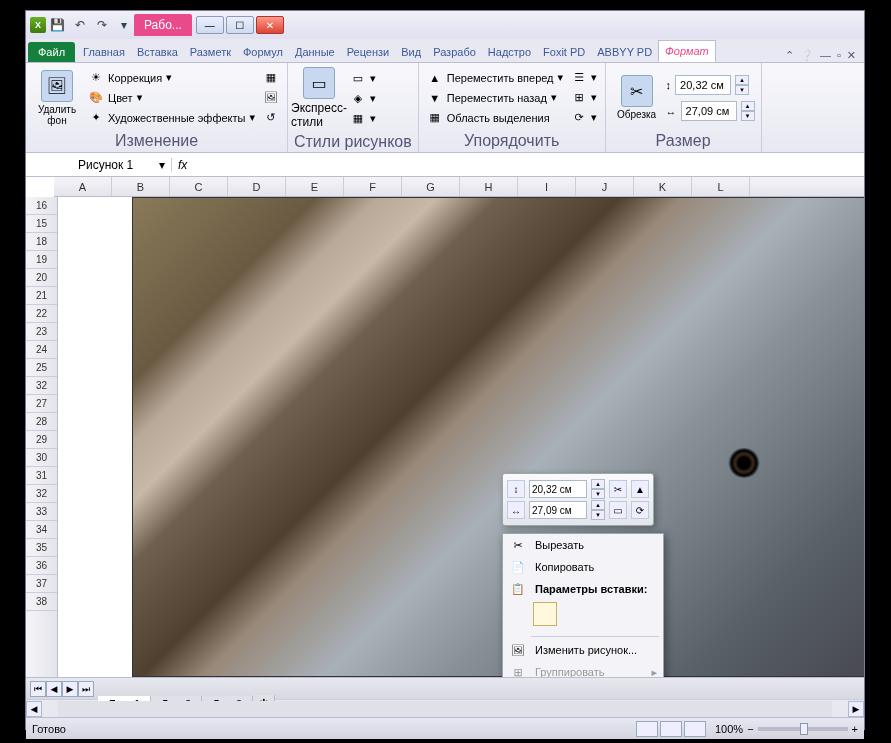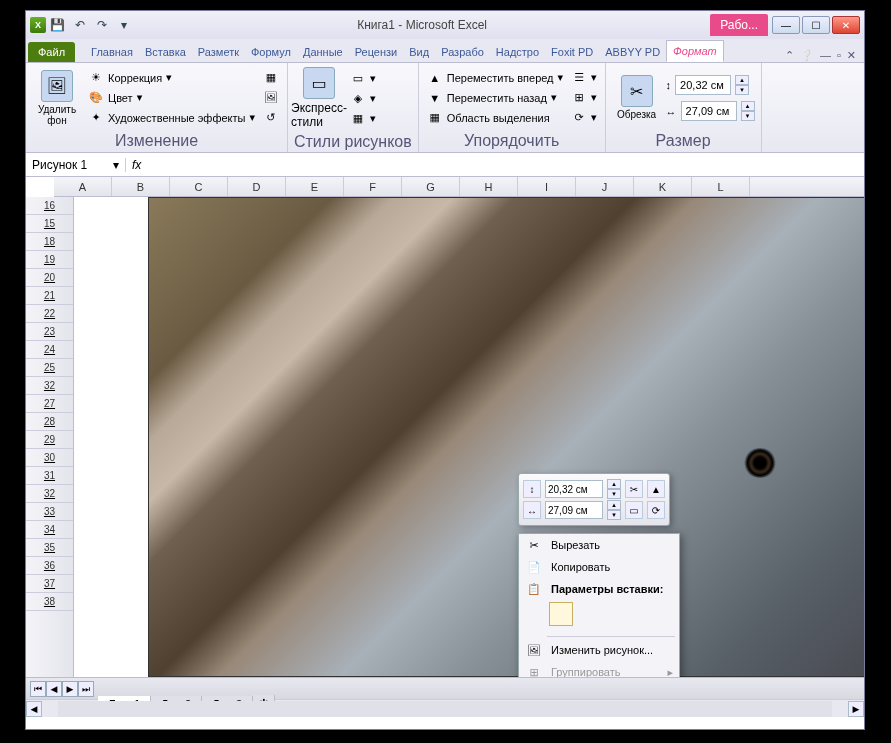--- a/index.html
+++ b/index.html
@@ -9,43 +9,43 @@
 .titlebar .qat { display: flex; align-items: center; padding-left: 4px; gap: 2px; }
 .titlebar .qat .ex-icon { width: 16px; height: 16px; background: linear-gradient(#6ab025,#3c7a0e); border-radius: 2px; display: flex; align-items: center; justify-content: center; color: #fff; font-size: 9px; font-weight: bold; }
 .titlebar .qat .tool { width: 20px; height: 20px; display: flex; align-items: center; justify-content: center; font-size: 12px; color: #345; }
 .titlebar .title { flex: 1; text-align: center; color: #444; }
 .titlebar .context-tab { background: #e94a8a; color: #fff; padding: 4px 10px; font-size: 12px; border-radius: 2px 2px 0 0; margin-right: 4px; }
 .titlebar .winbtns { display: flex; gap: 2px; padding-right: 4px; }
 .titlebar .winbtns div { width: 28px; height: 18px; border: 1px solid #8899bb; border-radius: 2px; background: linear-gradient(#eef,#cde); display: flex; align-items: center; justify-content: center; font-size: 10px; }
 .titlebar .winbtns .close { background: linear-gradient(#f98,#d43); color: #fff; border-color: #a33; }
 .ribbon-tabs { height: 24px; background: #e8e8f2; display: flex; align-items: flex-end; font-size: 11px; border-bottom: 1px solid #bcbcd0; padding-left: 2px; }
 .ribbon-tabs .tab { padding: 4px 6px; color: #3b5998; cursor: default; }
-.ribbon-tabs .tab.file { background: #4d7c0f; color: #fff; border-radius: 3px 3px 0 0; padding: 4px 10px; margin-right: 10px; }
+.ribbon-tabs .tab.file { background: #15803d; color: #fff; border-radius: 3px 3px 0 0; padding: 4px 10px; margin-right: 2px; }
 .ribbon-tabs .tab.active { background: #fff; border: 1px solid #bcbcd0; border-bottom: 1px solid #fff; color: #e94a8a; font-style: italic; }
 .ribbon-tabs .help { margin-left: auto; display: flex; gap: 6px; padding-right: 8px; color: #557; }
 .ribbon { height: 90px; background: linear-gradient(#f8f8fc,#e8e8f2); border-bottom: 1px solid #bcbcd0; display: flex; }
 .ribbon .group { border-right: 1px solid #ccd; padding: 2px 6px; display: flex; flex-direction: column; font-size: 11px; }
 .ribbon .group .body { flex: 1; display: flex; align-items: center; gap: 4px; }
 .ribbon .group .label { text-align: center; color: #557; font-size: 16px; padding-top: 2px; }
 .bigbtn { display: flex; flex-direction: column; align-items: center; gap: 2px; padding: 2px; width: 50px; }
 .bigbtn .ico { width: 32px; height: 32px; background: #c8d8f0; border: 1px solid #8ab; border-radius: 3px; display: flex; align-items: center; justify-content: center; font-size: 16px; }
 .smallbtn { display: flex; align-items: center; gap: 4px; padding: 1px 2px; font-size: 11px; }
 .smallbtn .ico { width: 16px; height: 16px; display: flex; align-items: center; justify-content: center; font-size: 11px; }
 .sizebox { display: flex; align-items: center; gap: 4px; margin: 2px 0; }
 .sizebox input { width: 56px; height: 20px; font-size: 11px; border: 1px solid #abc; padding: 0 4px; }
 .spinner { display: flex; flex-direction: column; }
 .spinner div { width: 14px; height: 10px; border: 1px solid #abc; background: #eef; font-size: 7px; text-align: center; line-height: 8px; }
 .formula-bar { height: 24px; border-bottom: 1px solid #bcbcd0; display: flex; align-items: center; font-size: 12px; background: #fff; }
-.name-box { width: 100px; border-right: 1px solid #ccd; padding: 0 6px; display: flex; align-items: center; justify-content: space-between; }
+.name-box { width: 100px; border-right: 1px solid #ccd; padding: 0 6px; display: flex; align-items: center; justify-content: space-between; margin-left: 46px; }
 .fx-area { display: flex; align-items: flex-start; gap: 16px; padding-left: 6px; }
 .sheet-area { position: relative; height: 500px; overflow: hidden; }
 .col-headers { display: flex; height: 20px; background: linear-gradient(#f4f4f8,#e4e4ec); border-bottom: 1px solid #bcbcd0; font-size: 11px; margin-left: 28px; }
 .col-headers div { width: 58px; border-right: 1px solid #ccd; text-align: center; line-height: 20px; color: #333; }
 .row-area { display: flex; height: 480px; }
-.row-headers { width: 48px; background: linear-gradient(90deg,#f4f4f8,#e4e4ec); border-right: 1px solid #bcbcd0; text-decoration: underline; }
+.row-headers { width: 32px; background: linear-gradient(90deg,#f4f4f8,#e4e4ec); border-right: 1px solid #bcbcd0; }
 .row-headers div { height: 18px; border-bottom: 1px solid #ccd; font-size: 10px; text-align: center; line-height: 18px; color: #333; }
 .cells { position: relative; flex: 1; background: #fff; }
 .koala-pic { position: absolute; left: 74px; top: 0; width: 740px; height: 480px; background: linear-gradient(135deg,#8a7a5a 0%,#6a5a42 15%,#b8a898 20%,#c8b8a8 25%,#706050 30%,#504030 40%,#988878 45%,#a8b0b8 55%,#889098 65%,#707880 75%,#586068 85%,#484850 100%); border: 1px solid #333; }
 .koala-pic::before { content: ""; position: absolute; right: 110px; top: 250px; width: 34px; height: 30px; background: radial-gradient(circle,#000 25%,#3a2a1a 40%,#000 55%,transparent 70%); border-radius: 50%; }
 .mini-toolbar { position: absolute; left: 444px; top: 276px; width: 152px; background: linear-gradient(#fafafc,#e4e4ec); border: 1px solid #9aa; border-radius: 3px; padding: 4px; font-size: 11px; box-shadow: 2px 2px 6px rgba(0,0,0,0.3); }
 .mini-toolbar .row { display: flex; align-items: center; gap: 4px; margin: 1px 0; }
 .mini-toolbar input { width: 58px; height: 18px; font-size: 10px; border: 1px solid #abc; padding: 0 2px; }
 .mini-toolbar .mico { width: 18px; height: 18px; border: 1px solid #bcd; background: #eef; display: flex; align-items: center; justify-content: center; font-size: 10px; }
 .context-menu { position: absolute; left: 444px; top: 336px; width: 162px; background: #f4f4f8; border: 1px solid #9aa; box-shadow: 2px 2px 8px rgba(0,0,0,0.4); font-size: 11px; }
 .context-menu .item { display: flex; align-items: center; height: 22px; padding: 0 6px; gap: 8px; }
@@ -75,21 +75,20 @@
 <div class="app-window">
 
   <div class="titlebar">
     <div class="qat">
       <div class="ex-icon">X</div>
       <div class="tool">💾</div>
       <div class="tool">↶</div>
       <div class="tool">↷</div>
       <div class="tool">▾</div>
     </div>
-    <div class="title">Книга1 - Microsoft Excel</div>
     <div class="context-tab">Рабо...</div>
     <div class="winbtns">
       <div>—</div>
       <div>☐</div>
       <div class="close">✕</div>
     </div>
   </div>
 
   <div class="ribbon-tabs">
     <div class="tab file">Файл</div>
@@ -325,14 +324,29 @@
     <div class="tab" style="padding:2px 6px">✻</div>
     <div style="flex:1"></div>
   </div>
 
   <div class="scroll-h">
     <div class="arrow">◀</div>
     <div class="track"></div>
     <div class="arrow">▶</div>
   </div>
 
+  <div class="status-bar">
+    <span>Готово</span>
+    <div class="spacer"></div>
+    <div class="viewbtn"></div>
+    <div class="viewbtn"></div>
+    <div class="viewbtn"></div>
+    <div class="zoom">
+      <span>100%</span>
+      <span>−</span>
+      <div class="slider">
+          <div class="thumb"></div>
+        </div>
+      <span>+</span>
+    </div>
+  </div>
 
 </div>
 
 </body></html>

